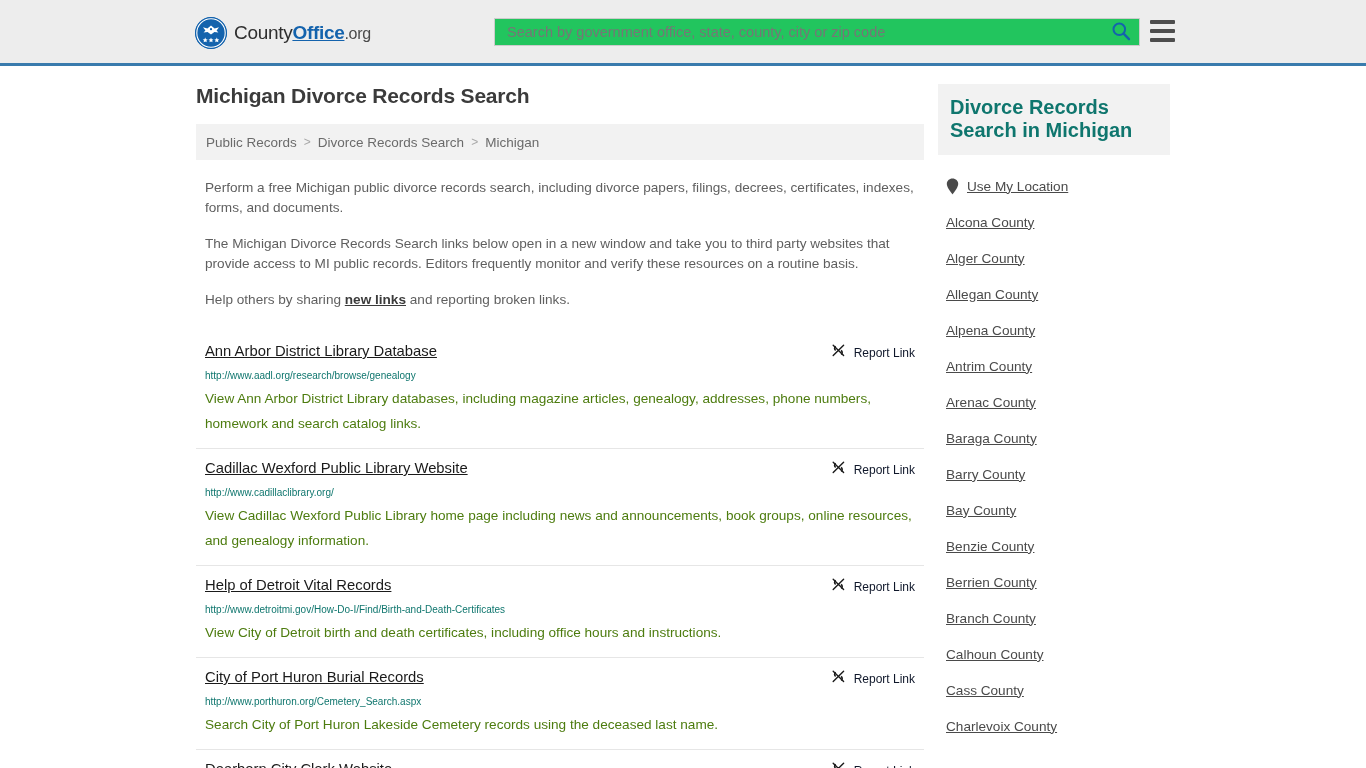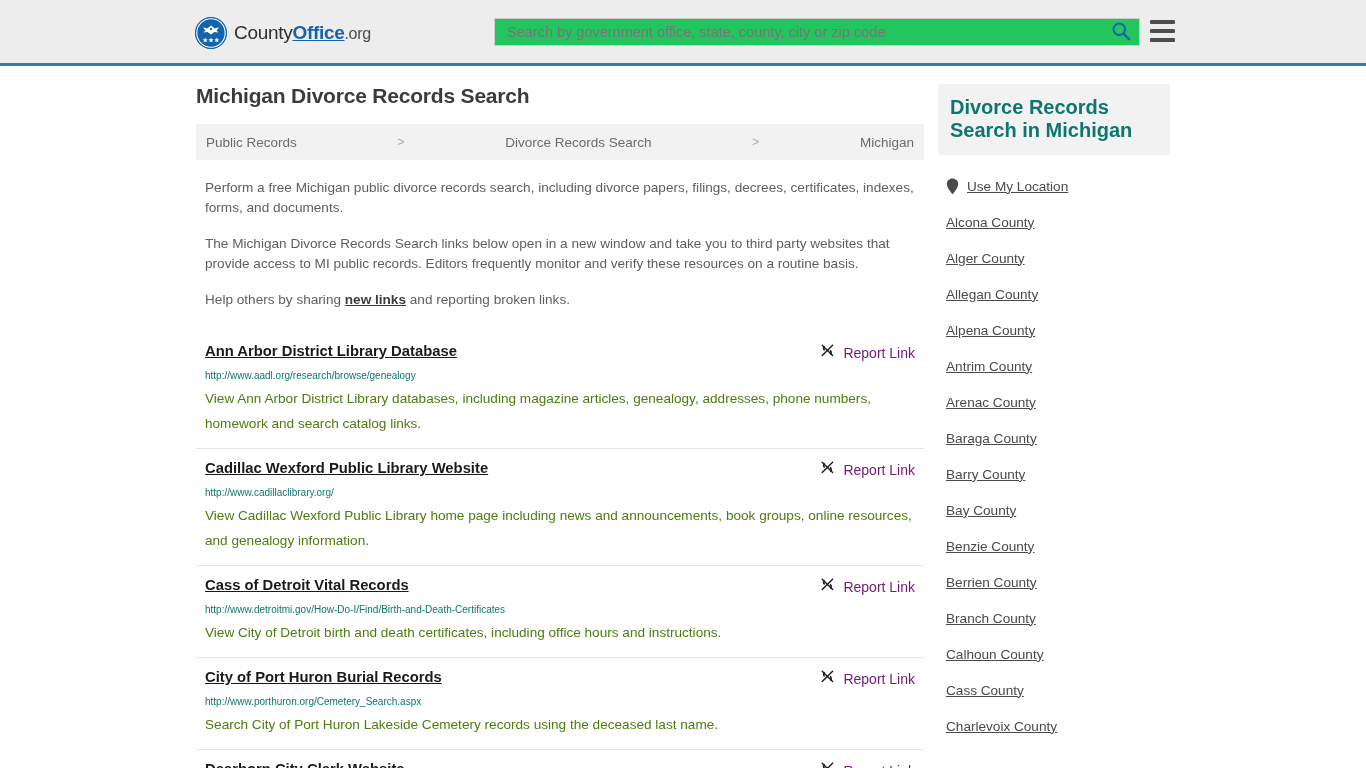--- a/index.html
+++ b/index.html
@@ -114,21 +114,20 @@
   }
   .breadcrumb {
     background: #f2f2f2;
     height: 36px;
     display: flex;
     align-items: center;
     padding: 0 10px;
     font-size: 13.5px;
     color: #6b6b6b;
     gap: 7px;
-    justify-content: space-between;
   }
   .breadcrumb a {
     color: #6b6b6b;
     text-decoration: none;
   }
   .breadcrumb .sep { color: #a8a8a8; font-size: 12px; }
 
   .intro { padding: 0 9px; }
   .intro p {
     font-size: 13.6px;
@@ -149,37 +148,37 @@
     border-bottom: 1px solid #e6e6e6;
   }
   .result.last { border-bottom: 0; }
   .result-head {
     display: flex;
     align-items: flex-start;
     justify-content: space-between;
   }
   .result-title {
     font-size: 14.8px;
-    font-weight: bold;
+    font-weight: normal;
     color: #1a1a1a;
     text-decoration: underline;
     cursor: pointer;
     line-height: 20px;
   }
   .report-link {
     display: flex;
     align-items: center;
     gap: 7px;
     cursor: pointer;
     flex: none;
     margin-top: 1px;
   }
   .report-link-label {
-    font-size: 14px;
-    color: #701a75;
+    font-size: 12px;
+    color: #0f172a;
   }
   .result-url {
     display: block;
     font-size: 10px;
     color: #0f766e;
     margin-top: 5px;
     line-height: 16px;
     text-decoration: none;
     word-break: break-all;
   }
@@ -313,21 +312,21 @@
             </span>
             <span class="report-link-label">Report Link</span>
           </div>
         </div>
         <a class="result-url">http://www.cadillaclibrary.org/</a>
         <div class="result-desc">View Cadillac Wexford Public Library home page including news and announcements, book groups, online resources, and genealogy information.</div>
       </div>
 
       <div class="result">
         <div class="result-head">
-          <a class="result-title">Cass of Detroit Vital Records</a>
+          <a class="result-title">Help of Detroit Vital Records</a>
           <div class="report-link">
             <span>
               <svg width="17" height="17" viewBox="0 0 17 17">
                 <path d="M3.2 3.2 L13.6 13.6 M13.6 3.2 L3.2 13.6" stroke="#1a1a1a" stroke-width="1.4" fill="none" stroke-linecap="round"></path>
                 <path d="M5.6 4.2 a3.1 3.1 0 0 0 0 4.3" stroke="#1a1a1a" stroke-width="1.4" fill="none"></path>
                 <path d="M11.2 12.6 a3.1 3.1 0 0 0 0 -4.3" stroke="#1a1a1a" stroke-width="1.4" fill="none"></path>
               </svg>
             </span>
             <span class="report-link-label">Report Link</span>
           </div>

